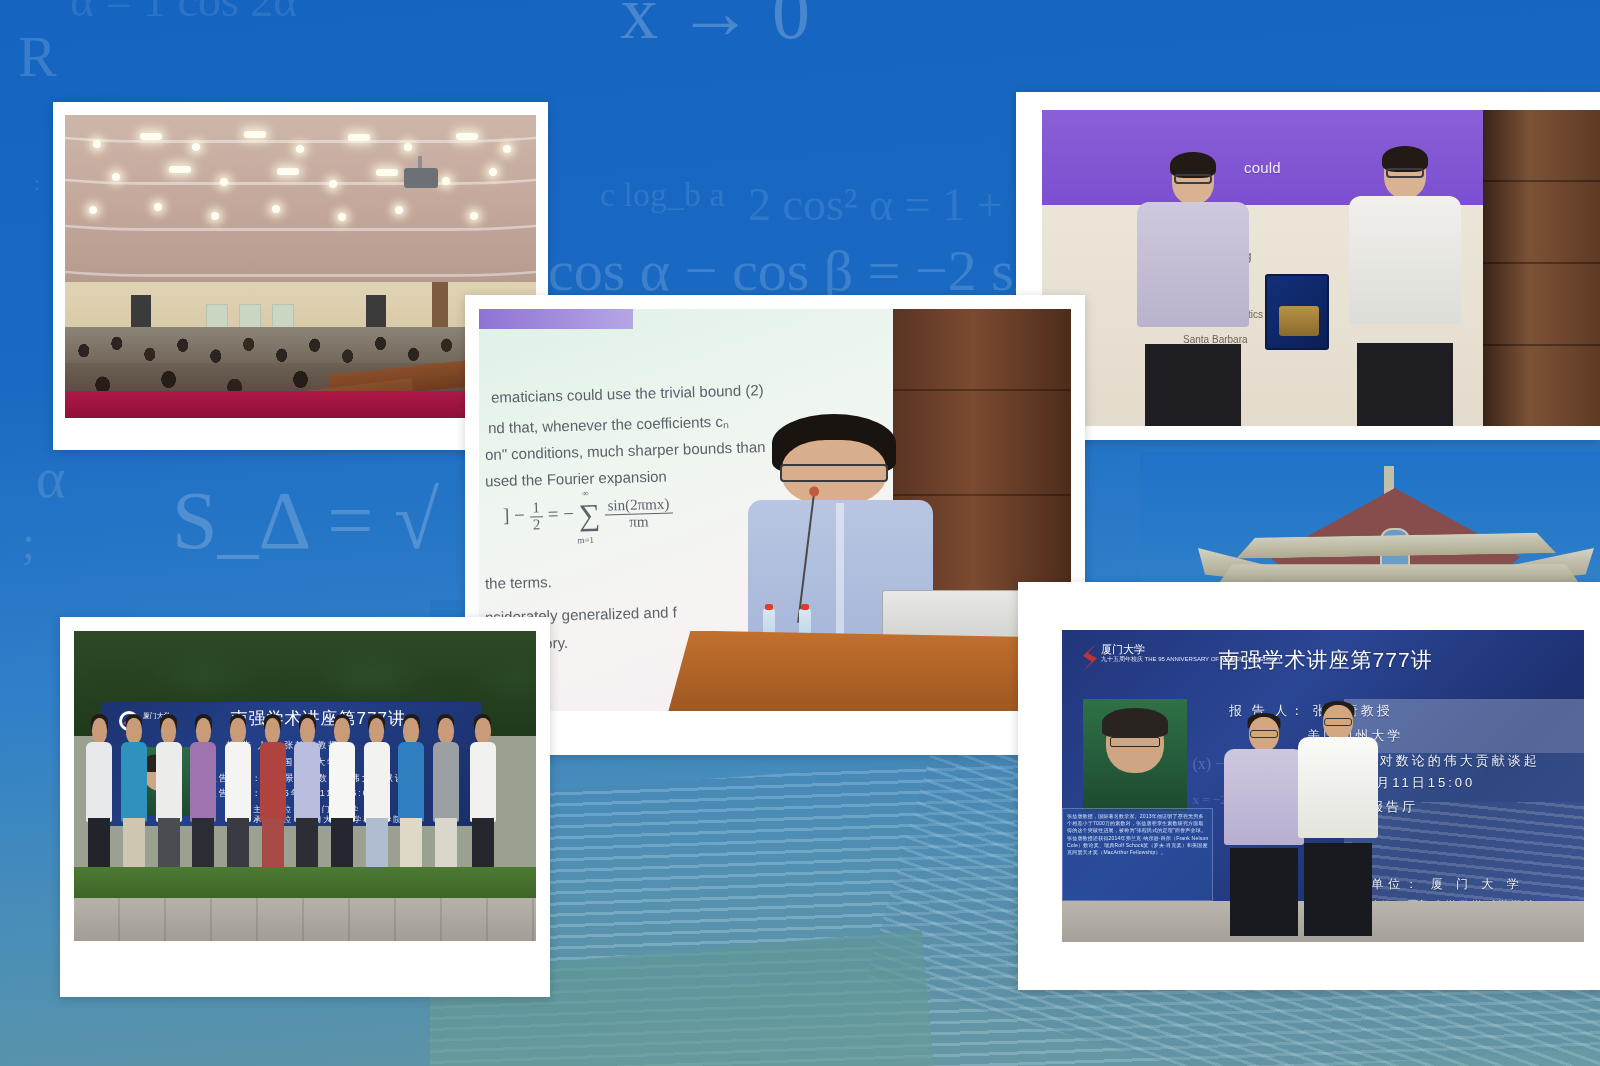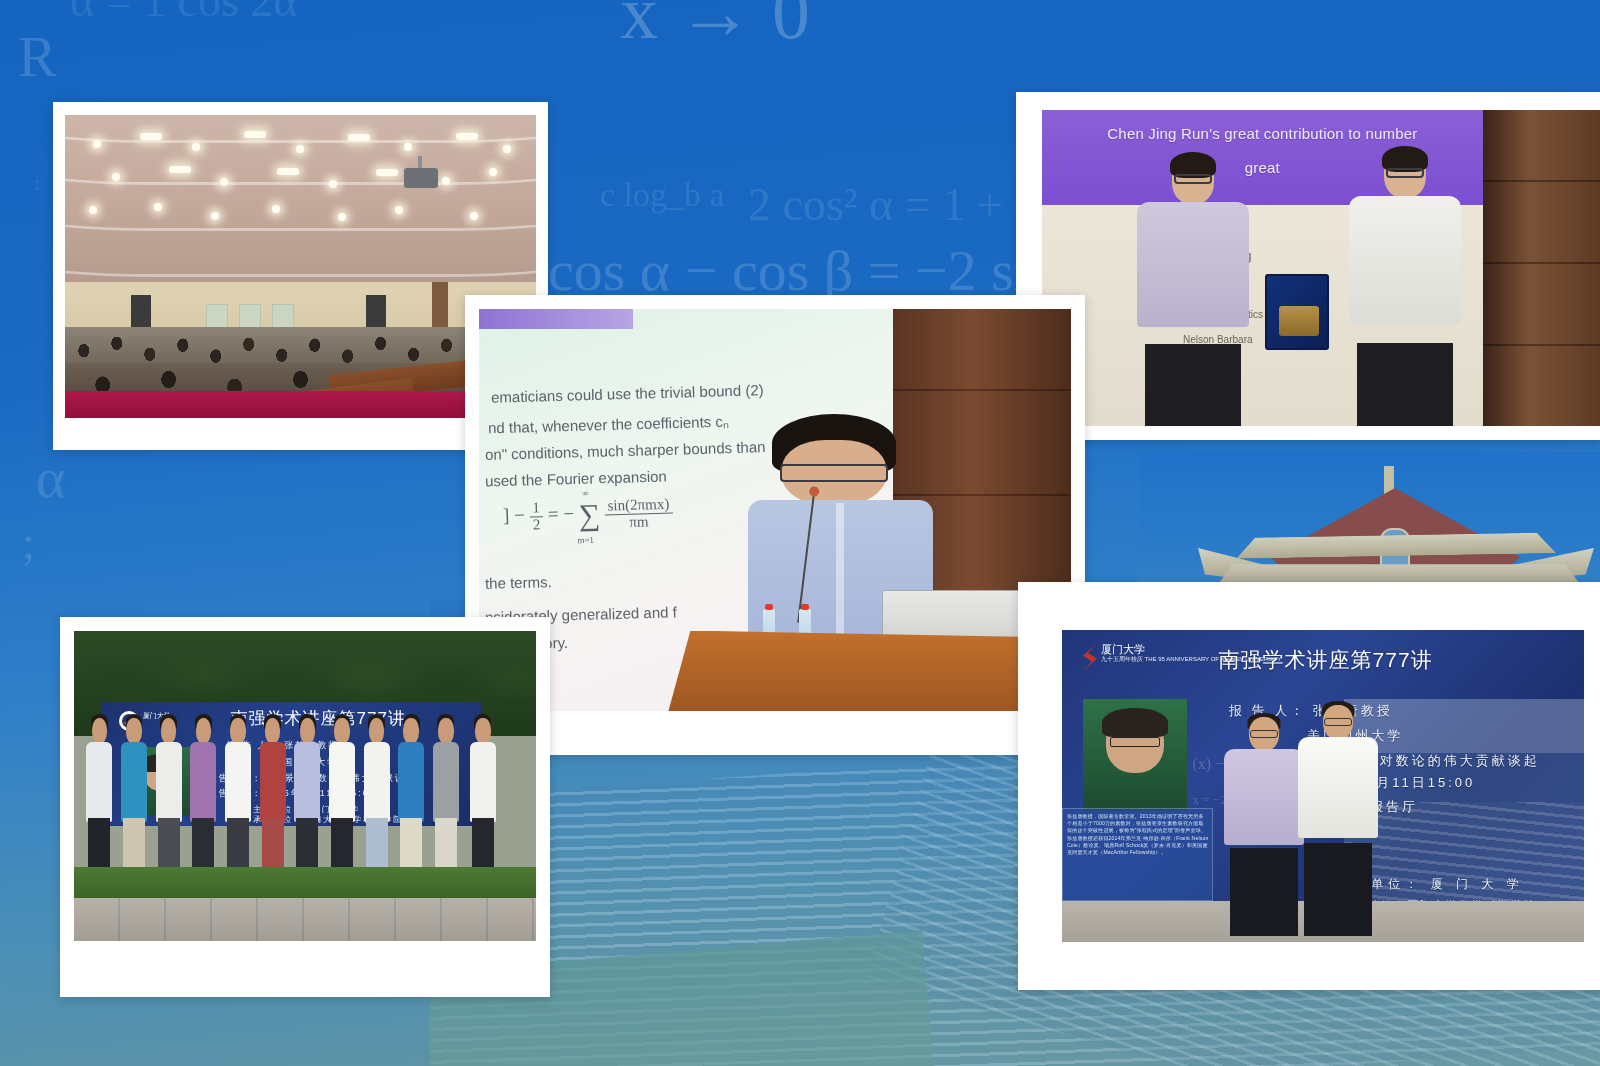--- a/index.html
+++ b/index.html
@@ -424,20 +424,21 @@
 
   <div class="math faint" id="m-colon">:</div>
   <div class="math faint" id="m-cos2a-top">α = 1   cos 2α</div>
   <div class="math" id="m-R">R</div>
   <div class="math" id="m-xto0">x → 0</div>
   <div class="math faint" id="m-logba">c log_b a</div>
   <div class="math faint" id="m-2cos">2 cos² α = 1 + cos</div>
   <div class="math" id="m-cosacosb">cos α − cos β = −2 sin</div>
   <div class="math dim" id="m-alpha-l">α</div>
   <div class="math dim" id="m-semis">;</div>
+  <div class="math" id="m-sdelta">S_Δ = √</div>
 
   <div class="frame" id="f-auditorium">
     <div class="inner">
       <div class="aud">
         <div class="ceiling"></div>
         <div class="arc a1"></div>
           <div class="arc a2"></div>
           <div class="arc a3"></div>
           <div class="arc a4"></div>
         <div class="lights">
@@ -482,26 +483,25 @@
         <div class="carpet"></div>
       </div>
     </div>
   </div>
 
   <div class="frame" id="f-award">
     <div class="inner">
       <div class="award">
         <div class="screen">
           <div class="band">
-            <div class="t1">Chen Jing Run's great contribution to number</div>
-            <div class="t2">great</div>
+            <div class="t2">could</div>
           </div>
           <div class="sub1">ng Zhang</div>
           <div class="sub2">f Mathematics</div>
-          <div class="sub3">Nelson Barbara</div>
+          <div class="sub3">Santa Barbara</div>
         </div>
         <div class="door">
           <div class="seam" style="top:22%"></div>
           <div class="seam" style="top:48%"></div>
           <div class="seam" style="top:74%"></div>
         </div>
 
         <div class="man" style="left:14%; width:26%; height:86%;">
           <div class="head" style="top:0"></div>
           <div class="hair" style="top:-2px"></div>

